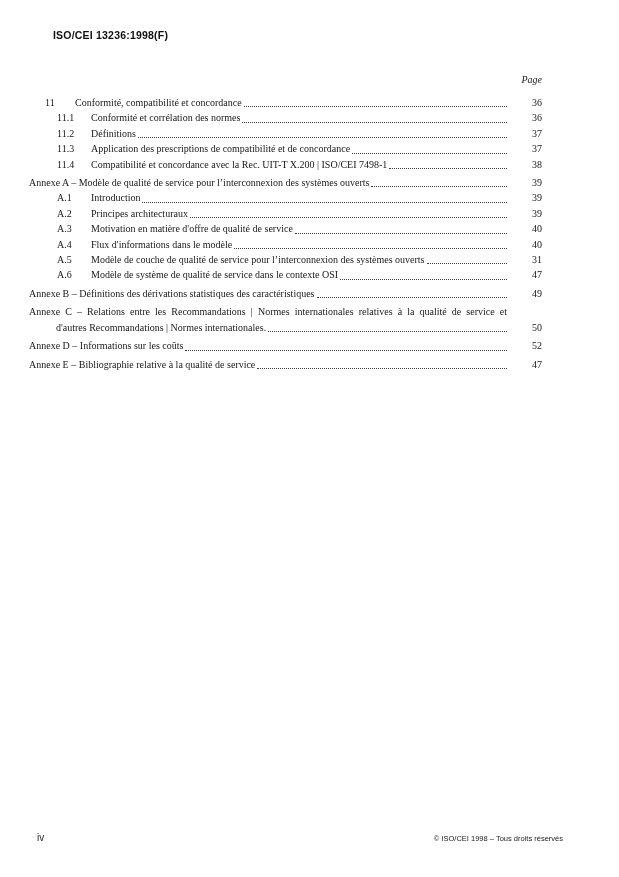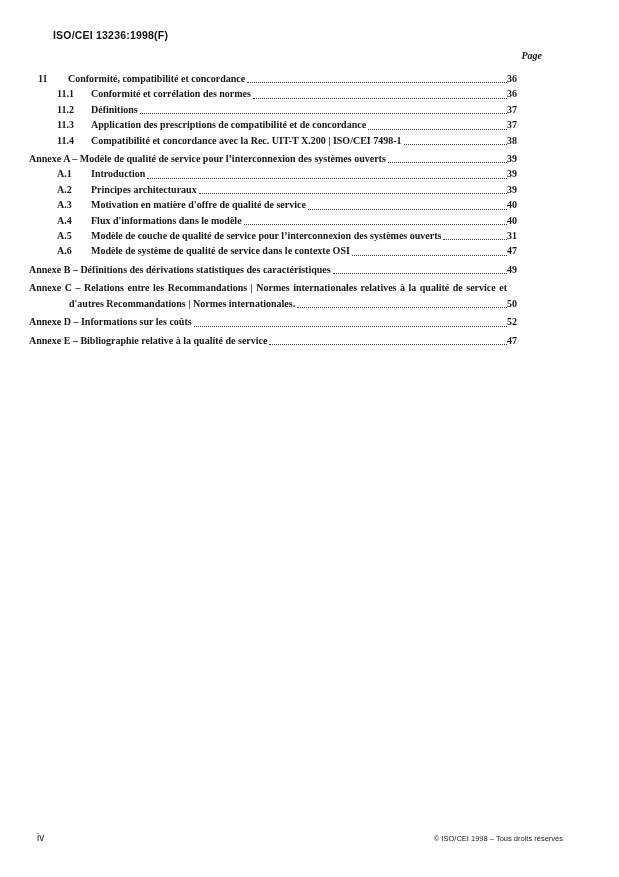--- a/index.html
+++ b/index.html
@@ -19,55 +19,54 @@
     font-family: "Liberation Sans", sans-serif;
     font-weight: bold;
     font-size: 10.5px;
     letter-spacing: 0.2px;
     color: #111;
     margin-left: 16px;
   }
   .toc {
     position: absolute;
     left: 29px;
-    top: 48px;
+    top: 72px;
     width: 513px;
     font-size: 10px;
     color: #181818;
-    font-weight: bold;
   }
   .page-label {
     text-align: right;
     font-style: italic;
     line-height: 15px;
     margin-bottom: 8px;
   }
   .row { display: flex; align-items: baseline; line-height: 15.4px; }
   .row .num { flex: none; }
-  .row.clause .num { margin-left: 9px; width: 30px; }
+  .row.clause .num { margin-left: 16px; width: 30px; }
   .row.sub .num { margin-left: 28px; width: 34px; }
   .row .title { flex: none; white-space: nowrap; }
   .row .dots {
     flex: 1 1 auto;
     min-width: 8px;
     align-self: flex-end;
     margin: 0 0 3px 2px;
     border-bottom: 1px dotted #3c3c3c;
     height: 0;
   }
-  .row .page-num { flex: none; width: 35px; text-align: left; }
+  .row .page-num { flex: none; width: 35px; text-align: right; }
   .row.annex { margin-top: 3px; }
   .annex2-l1 {
     margin-top: 3px;
     line-height: 15.4px;
     padding-right: 35px;
     text-align: justify;
     text-align-last: justify;
   }
-  .row.annex2-l2 .title { margin-left: 40px; }
+  .row.annex2-l2 .title { margin-left: 27px; }
   .footer-pg {
     position: absolute;
     left: 37px;
     top: 832px;
     font-family: "Liberation Sans", sans-serif;
     font-size: 10px;
     color: #222;
   }
   .footer-cc {
     position: absolute;

